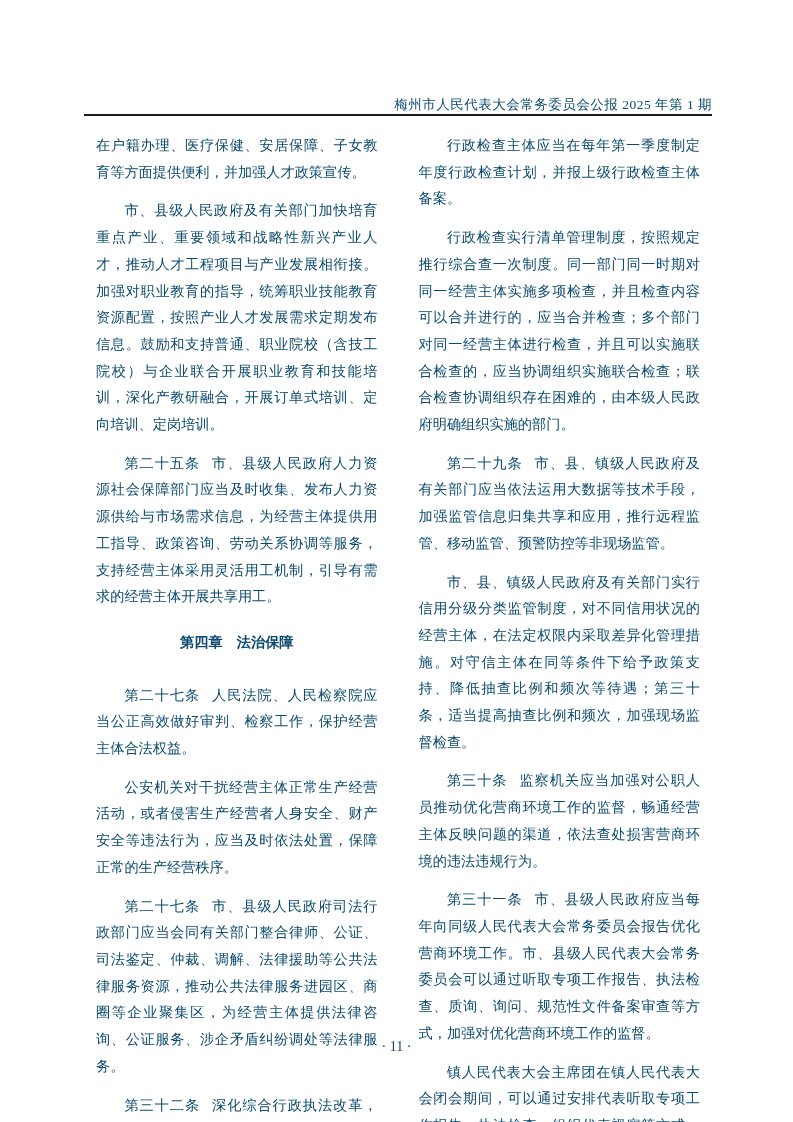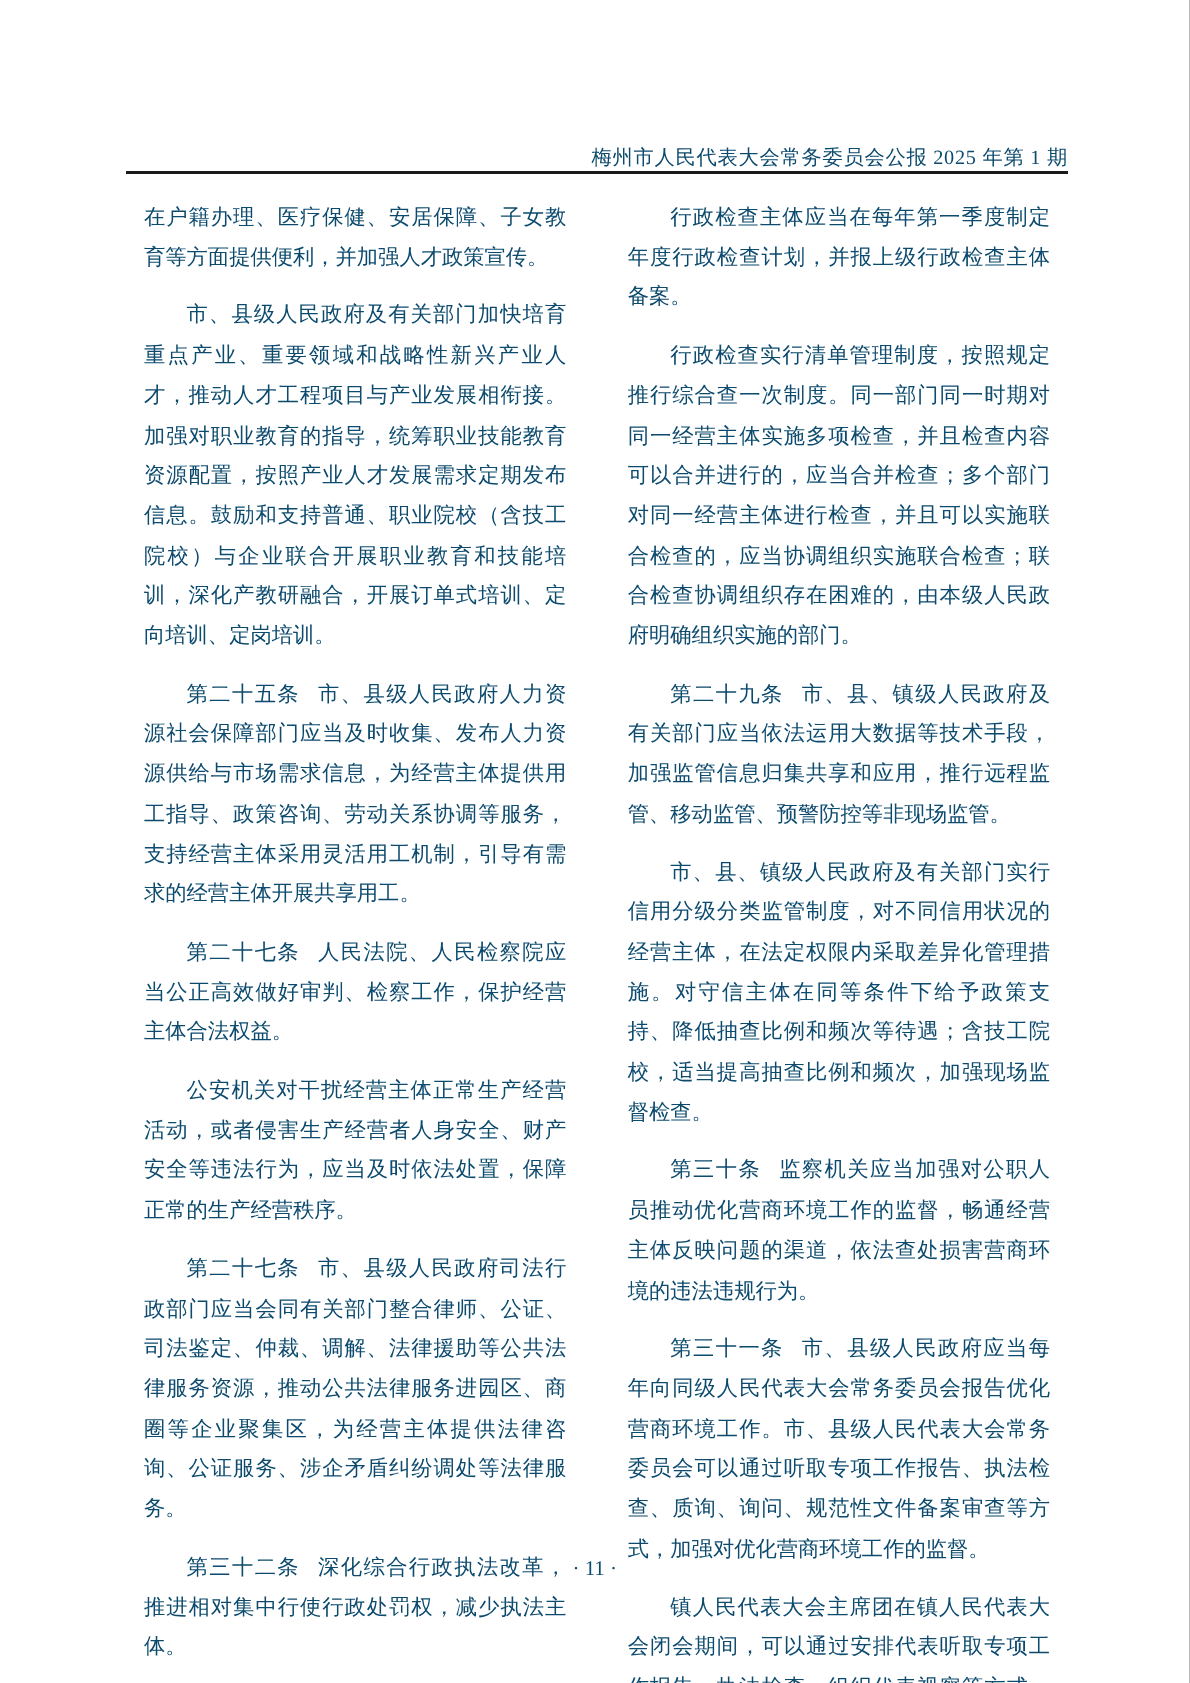--- a/index.html
+++ b/index.html
@@ -70,30 +70,31 @@
 
   <div class="header-line">梅州市人民代表大会常务委员会公报 2025 年第 1 期</div>
 
   <div class="rule"></div>
 
   <div class="columns">
     <div class="col">
         <p class="noindent">在户籍办理、医疗保健、安居保障、子女教育等方面提供便利，并加强人才政策宣传。</p>
         <p class="indent">市、县级人民政府及有关部门加快培育重点产业、重要领域和战略性新兴产业人才，推动人才工程项目与产业发展相衔接。加强对职业教育的指导，统筹职业技能教育资源配置，按照产业人才发展需求定期发布信息。鼓励和支持普通、职业院校（含技工院校）与企业联合开展职业教育和技能培训，深化产教研融合，开展订单式培训、定向培训、定岗培训。</p>
         <p class="indent"><b class="lead">第二十五条</b>市、县级人民政府人力资源社会保障部门应当及时收集、发布人力资源供给与市场需求信息，为经营主体提供用工指导、政策咨询、劳动关系协调等服务，支持经营主体采用灵活用工机制，引导有需求的经营主体开展共享用工。</p>
+        <p class="heading">第四章　法治保障</p>
         <p class="indent"><b class="lead">第二十七条</b>人民法院、人民检察院应当公正高效做好审判、检察工作，保护经营主体合法权益。</p>
         <p class="indent">公安机关对干扰经营主体正常生产经营活动，或者侵害生产经营者人身安全、财产安全等违法行为，应当及时依法处置，保障正常的生产经营秩序。</p>
         <p class="indent"><b class="lead">第二十七条</b>市、县级人民政府司法行政部门应当会同有关部门整合律师、公证、司法鉴定、仲裁、调解、法律援助等公共法律服务资源，推动公共法律服务进园区、商圈等企业聚集区，为经营主体提供法律咨询、公证服务、涉企矛盾纠纷调处等法律服务。</p>
         <p class="indent"><b class="lead">第三十二条</b>深化综合行政执法改革，推进相对集中行使行政处罚权，减少执法主体。</p>
       </div>
     <div class="col">
         <p class="indent">行政检查主体应当在每年第一季度制定年度行政检查计划，并报上级行政检查主体备案。</p>
         <p class="indent">行政检查实行清单管理制度，按照规定推行综合查一次制度。同一部门同一时期对同一经营主体实施多项检查，并且检查内容可以合并进行的，应当合并检查；多个部门对同一经营主体进行检查，并且可以实施联合检查的，应当协调组织实施联合检查；联合检查协调组织存在困难的，由本级人民政府明确组织实施的部门。</p>
         <p class="indent"><b class="lead">第二十九条</b>市、县、镇级人民政府及有关部门应当依法运用大数据等技术手段，加强监管信息归集共享和应用，推行远程监管、移动监管、预警防控等非现场监管。</p>
-        <p class="indent">市、县、镇级人民政府及有关部门实行信用分级分类监管制度，对不同信用状况的经营主体，在法定权限内采取差异化管理措施。对守信主体在同等条件下给予政策支持、降低抽查比例和频次等待遇；含技工院校，适当提高抽查比例和频次，加强现场监督检查。</p>
+        <p class="indent">市、县、镇级人民政府及有关部门实行信用分级分类监管制度，对不同信用状况的经营主体，在法定权限内采取差异化管理措施。对守信主体在同等条件下给予政策支持、降低抽查比例和频次等待遇；第三十条，适当提高抽查比例和频次，加强现场监督检查。</p>
         <p class="indent"><b class="lead">第三十条</b>监察机关应当加强对公职人员推动优化营商环境工作的监督，畅通经营主体反映问题的渠道，依法查处损害营商环境的违法违规行为。</p>
         <p class="indent"><b class="lead">第三十一条</b>市、县级人民政府应当每年向同级人民代表大会常务委员会报告优化营商环境工作。市、县级人民代表大会常务委员会可以通过听取专项工作报告、执法检查、质询、询问、规范性文件备案审查等方式，加强对优化营商环境工作的监督。</p>
         <p class="indent">镇人民代表大会主席团在镇人民代表大会闭会期间，可以通过安排代表听取专项工作报告、执法检查、组织代表视察等方式，对优化营商环境工作进行监督。</p>
         <p class="indent"><b class="lead">定向培训</b>国家机关及其工作人员违反本</p>
       </div>
   </div>
 
   <div class="footer">· 11 ·</div>
 
 </div>

